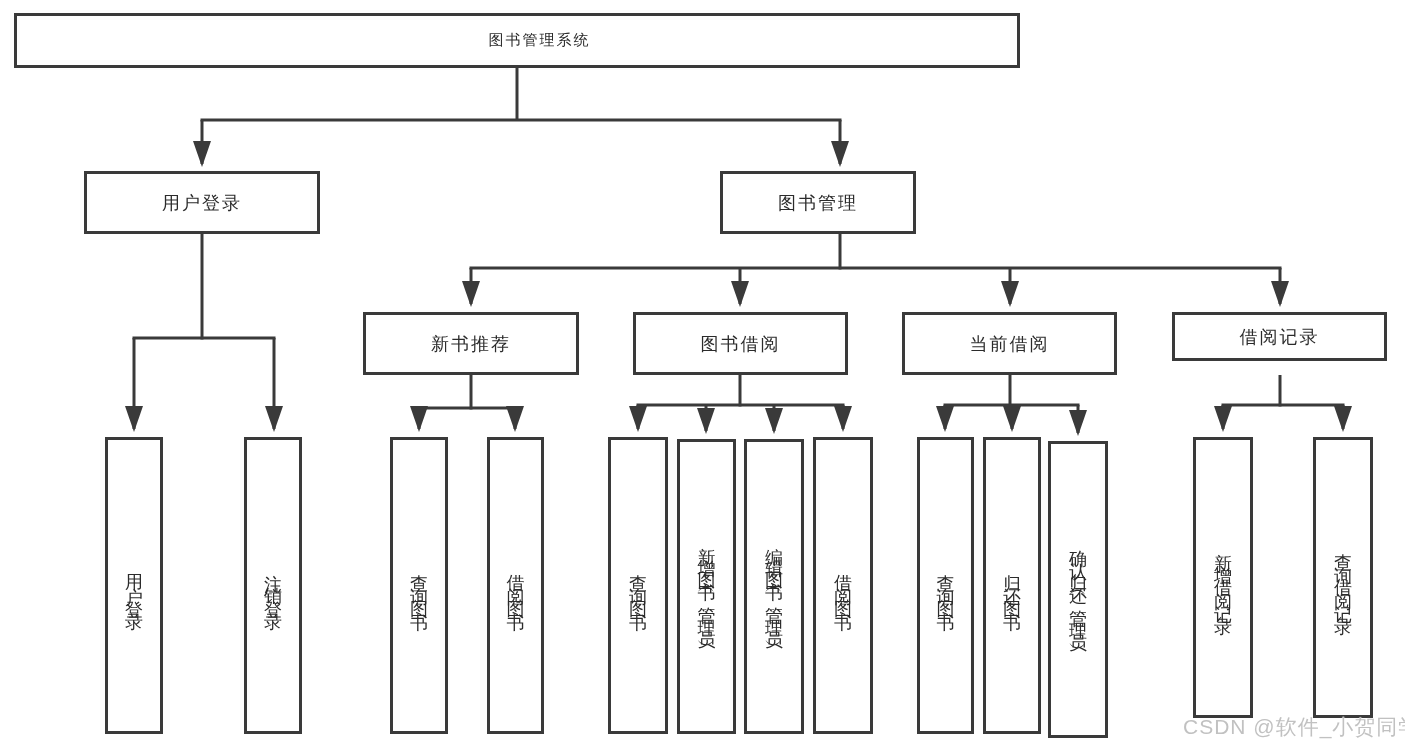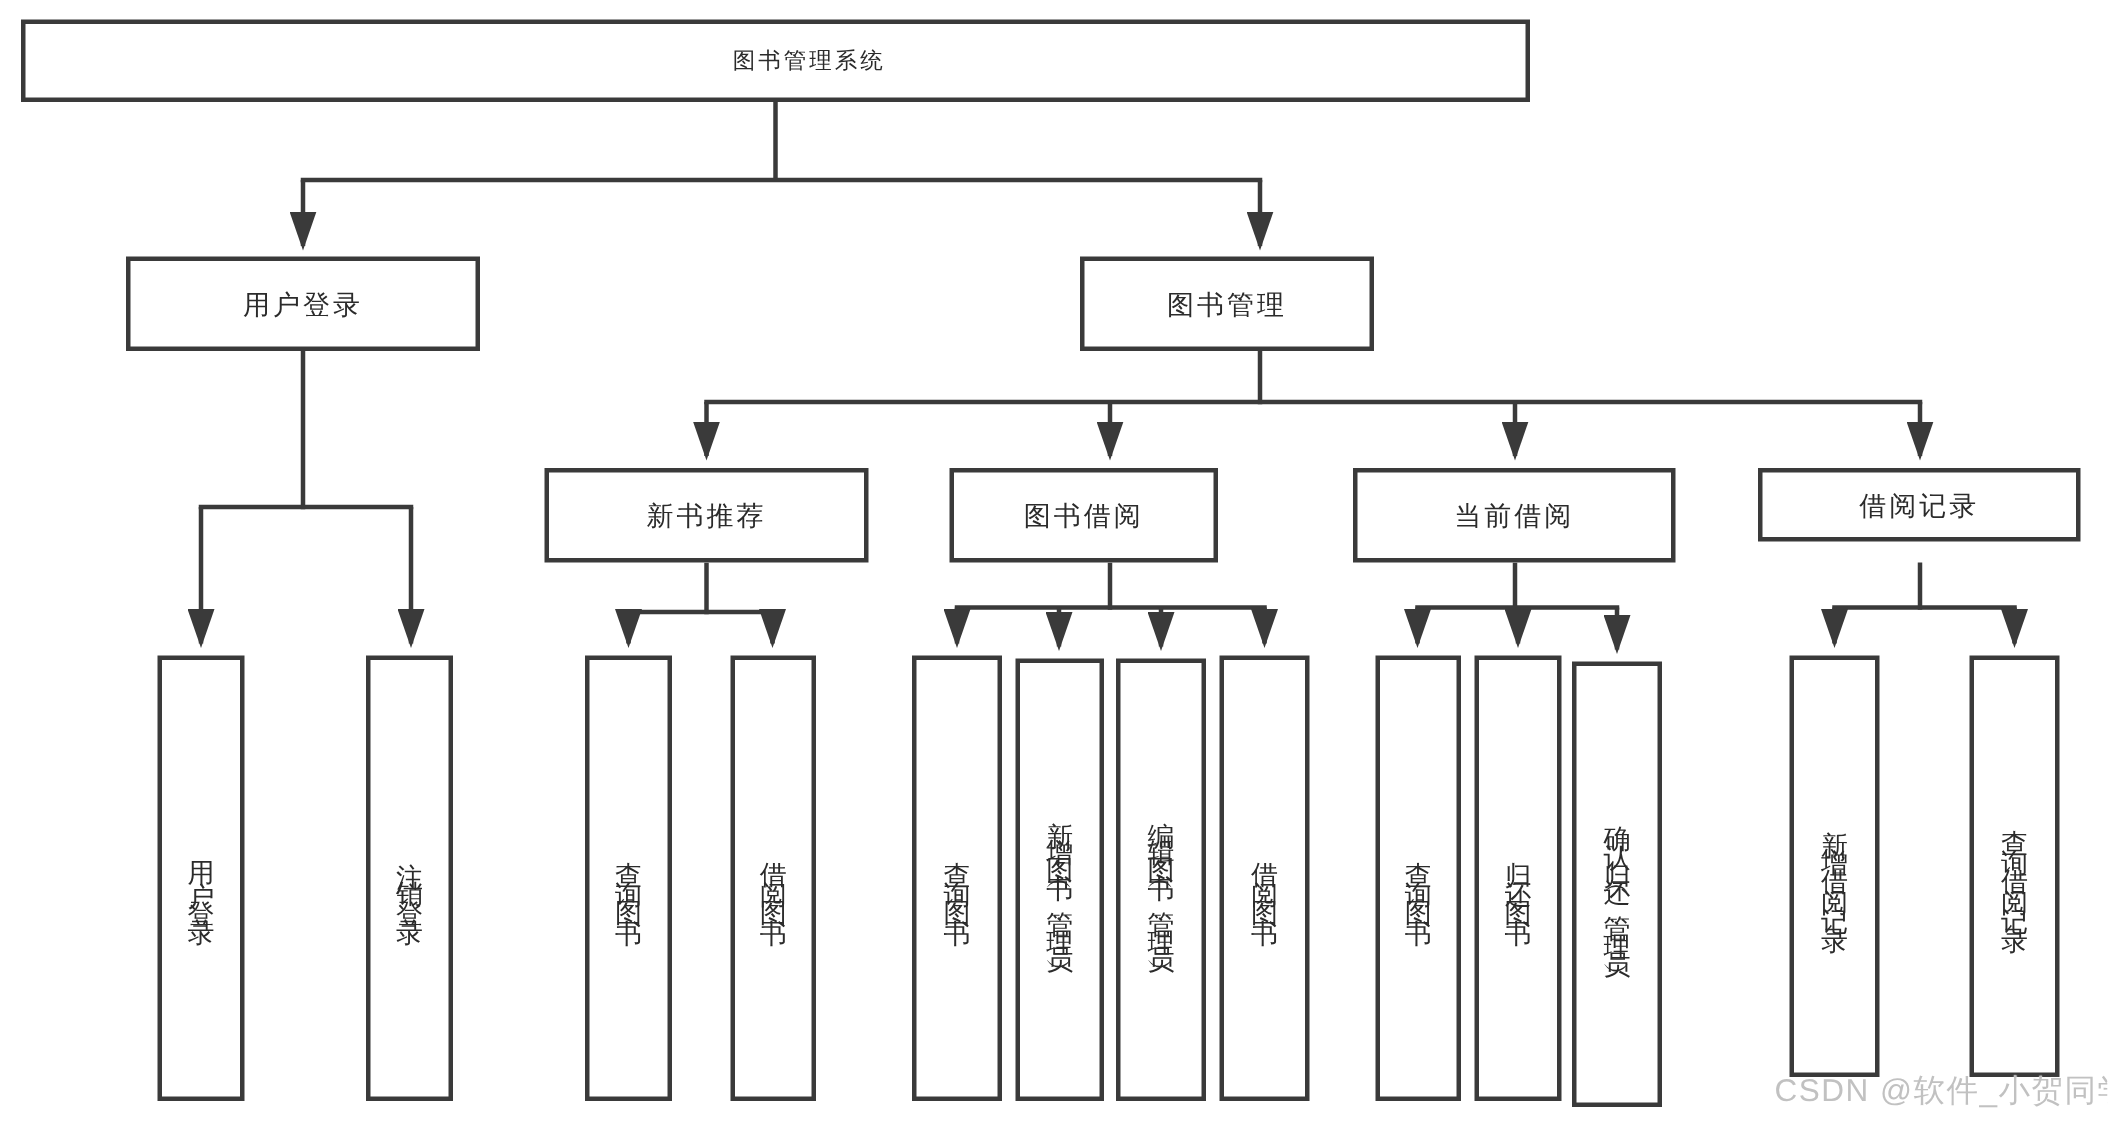--- a/index.html
+++ b/index.html
@@ -118,21 +118,21 @@
       <path d="M1343,405 V429" marker-end="url(#ah)"></path>
     </g>
   </svg>
 
   <div class="box root-box" style="left:14px; top:13px; width:1006px; height:55px;">图书管理系统</div>
 
   <div class="box" style="left:84px; top:171px; width:236px; height:63px;">用户登录</div>
   <div class="box" style="left:720px; top:171px; width:196px; height:63px;">图书管理</div>
 
   <div class="box" style="left:363px; top:312px; width:216px; height:63px;">新书推荐</div>
-  <div class="box" style="left:633px; top:312px; width:179px; height:63px;">图书借阅</div>
+  <div class="box" style="left:633px; top:312px; width:215px; height:63px;">图书借阅</div>
   <div class="box" style="left:902px; top:312px; width:215px; height:63px;">当前借阅</div>
   <div class="box" style="left:1172px; top:312px; width:215px; height:49px;">借阅记录</div>
 
   <div class="box vbox" style="left:105px; top:437px; width:58px; height:297px;">用户登录</div>
   <div class="box vbox" style="left:244px; top:437px; width:58px; height:297px;">注销登录</div>
 
   <div class="box vbox" style="left:390px; top:437px; width:58px; height:297px;">查询图书</div>
   <div class="box vbox" style="left:487px; top:437px; width:57px; height:297px;">借阅图书</div>
 
   <div class="box vbox" style="left:608px; top:437px; width:60px; height:297px;">查询图书</div>

